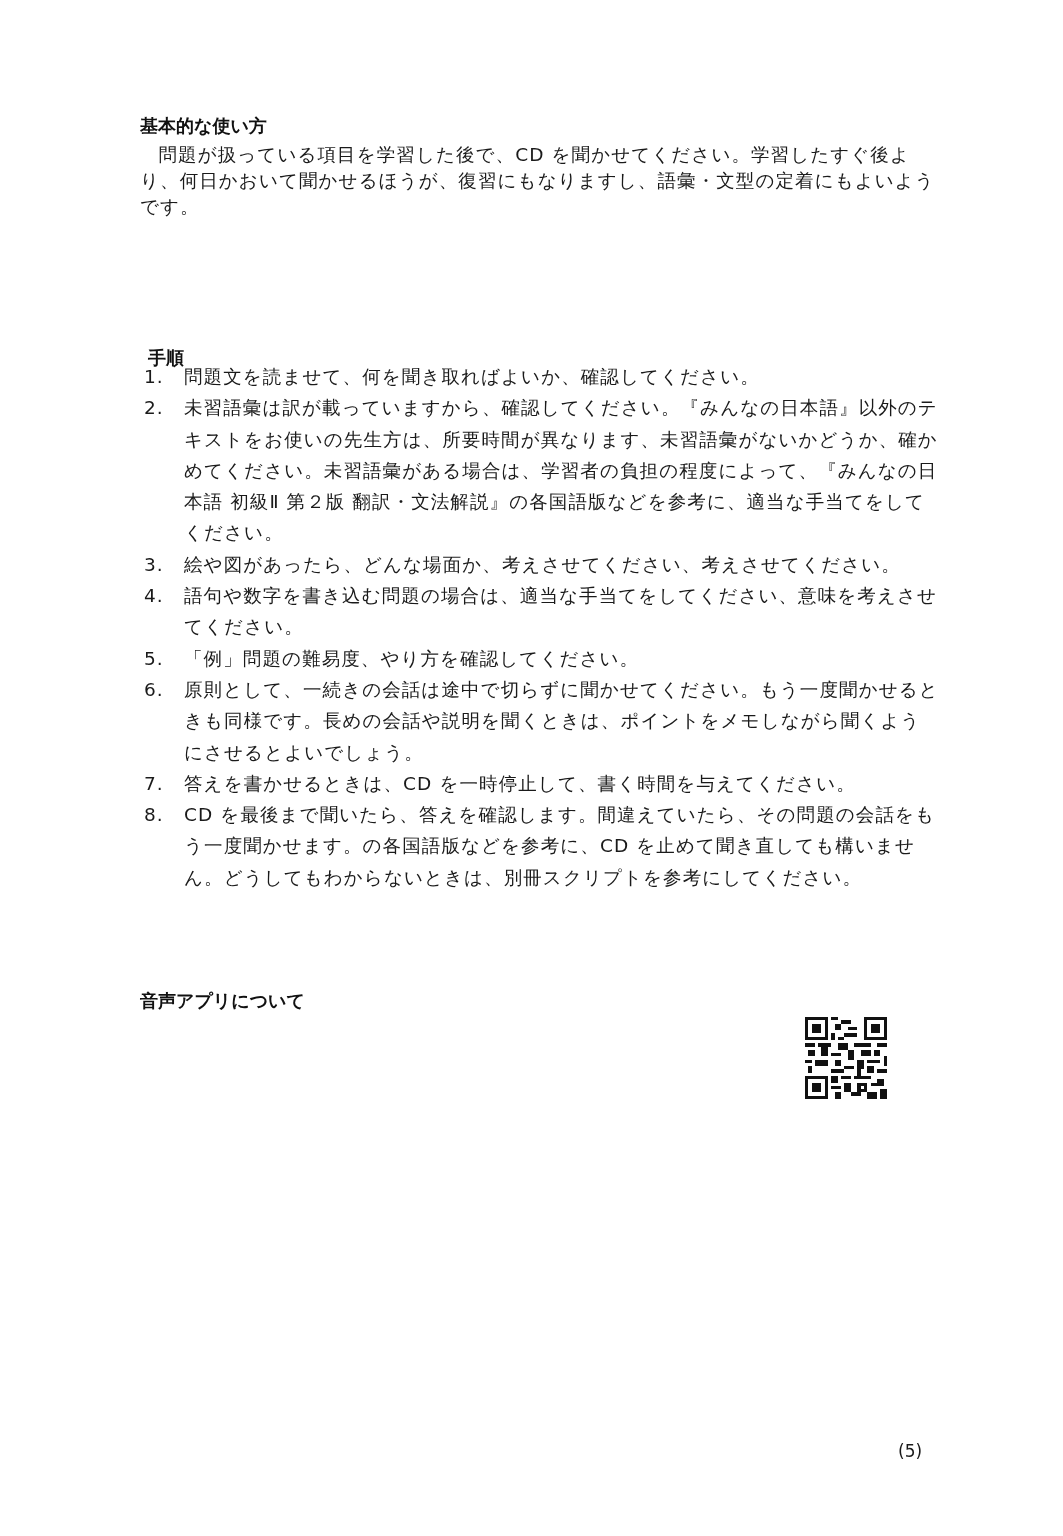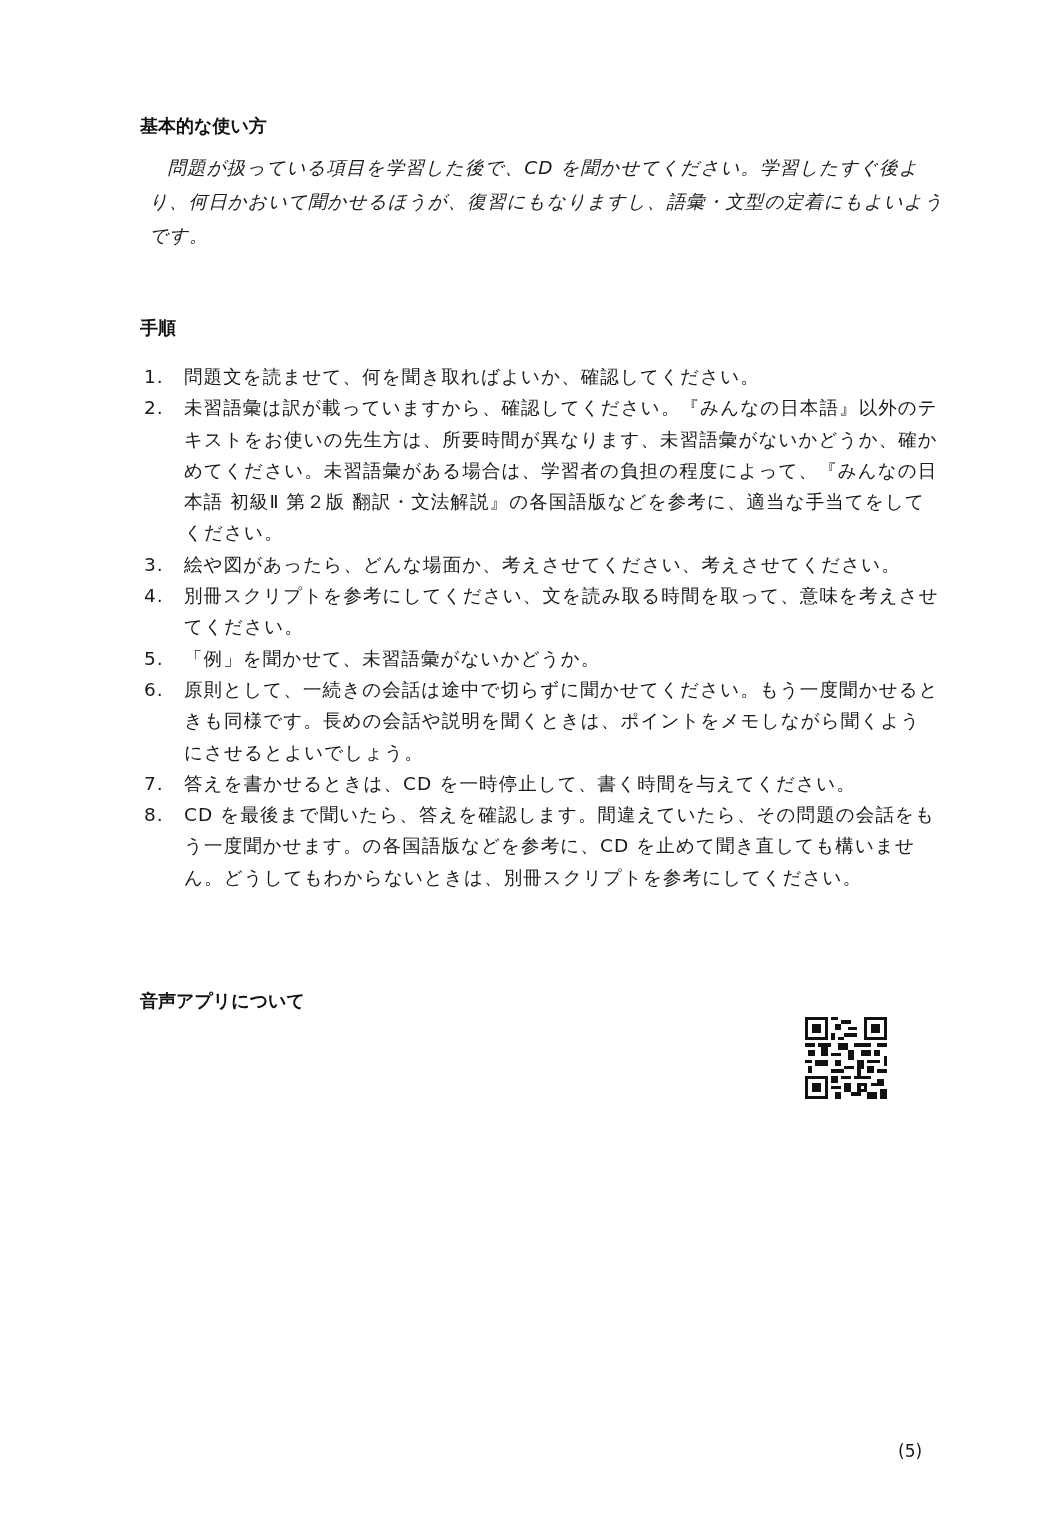--- a/index.html
+++ b/index.html
@@ -9,63 +9,63 @@
     color: #1a1a1a;
   }
   .page { position: absolute; left: 0; top: 0; width: 889px; height: 1536px; border-radius: 31px; }
   .heading {
     position: absolute; left: 140px;
     font-size: 18px; font-weight: bold; letter-spacing: 0px; color: #111;
     font-family: "DejaVu Sans", sans-serif;
   }
   .para {
     position: absolute; left: 140px; width: 800px;
-    font-size: 18.5px; line-height: 34px; letter-spacing: 1.1px;
-    text-indent: 1em; margin: 9px; font-style: italic;
+    font-size: 18.5px; line-height: 26px; letter-spacing: 1.1px;
+    text-indent: 1em; margin: 0;
   }
   .ol { position: absolute; left: 140px; width: 800px; margin: 0; padding: 0; list-style: none; }
   .ol li { display: flex; font-size: 18.5px; line-height: 31.3px; letter-spacing: 1.1px; margin: 0; }
   .ol .num { width: 44px; flex: 0 0 44px; padding-left: 4px; box-sizing: border-box; }
   .ol .txt { flex: 1; }
   .qr {
     position: absolute; left: 805px; top: 1017px; width: 82px; height: 82px;
   }
   .pagenum {
     position: absolute; left: 898px; top: 1441px; font-size: 17px;
   }
 </style>
 </head>
 <body>
 
 <div class="page">
 
   <div class="heading" style="top:114px;">基本的な使い方</div>
   <p class="para" style="top:142px;">問題が扱っている項目を学習した後で、CD を聞かせてください。学習したすぐ後より、何日かおいて聞かせるほうが、復習にもなりますし、語彙・文型の定着にもよいようです。</p>
 
-  <div class="heading" style="top:316px;">手順</div>
+  <div class="heading" style="top:346px;margin-left:8px;">手順</div>
   <ol class="ol" style="top:361px;">
     <li>
         <span class="num">1.</span>
         <span class="txt">問題文を読ませて、何を聞き取ればよいか、確認してください。</span>
       </li>
     <li>
         <span class="num">2.</span>
         <span class="txt">未習語彙は訳が載っていますから、確認してください。『みんなの日本語』以外のテキストをお使いの先生方は、所要時間が異なります、未習語彙がないかどうか、確かめてください。未習語彙がある場合は、学習者の負担の程度によって、『みんなの日本語 初級Ⅱ 第２版 翻訳・文法解説』の各国語版などを参考に、適当な手当てをしてください。</span>
       </li>
     <li>
         <span class="num">3.</span>
         <span class="txt">絵や図があったら、どんな場面か、考えさせてください、考えさせてください。</span>
       </li>
     <li>
         <span class="num">4.</span>
-        <span class="txt">別冊スクリプトを参考にしてください、文を読み取る時間を取って、意味を考えさせてください。</span>
+        <span class="txt">語句や数字を書き込む問題の場合は、適当な手当てをしてください、意味を考えさせてください。</span>
       </li>
     <li>
         <span class="num">5.</span>
-        <span class="txt">「例」を聞かせて、未習語彙がないかどうか。</span>
+        <span class="txt">「例」問題の難易度、やり方を確認してください。</span>
       </li>
     <li>
         <span class="num">6.</span>
         <span class="txt">原則として、一続きの会話は途中で切らずに聞かせてください。もう一度聞かせるときも同様です。長めの会話や説明を聞くときは、ポイントをメモしながら聞くようにさせるとよいでしょう。</span>
       </li>
     <li>
         <span class="num">7.</span>
         <span class="txt">答えを書かせるときは、CD を一時停止して、書く時間を与えてください。</span>
       </li>
     <li>

